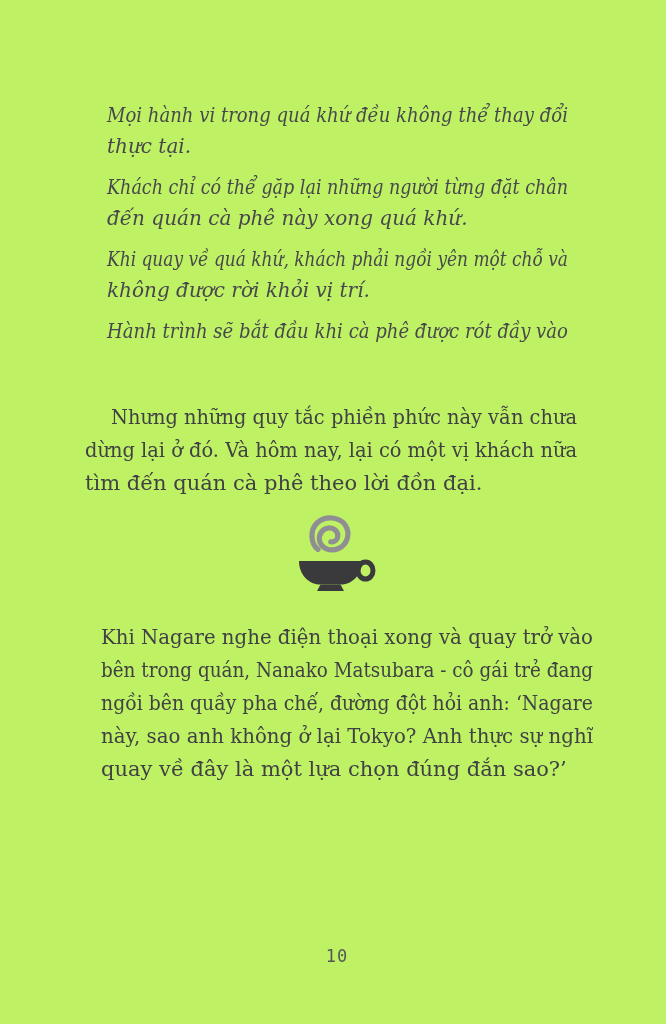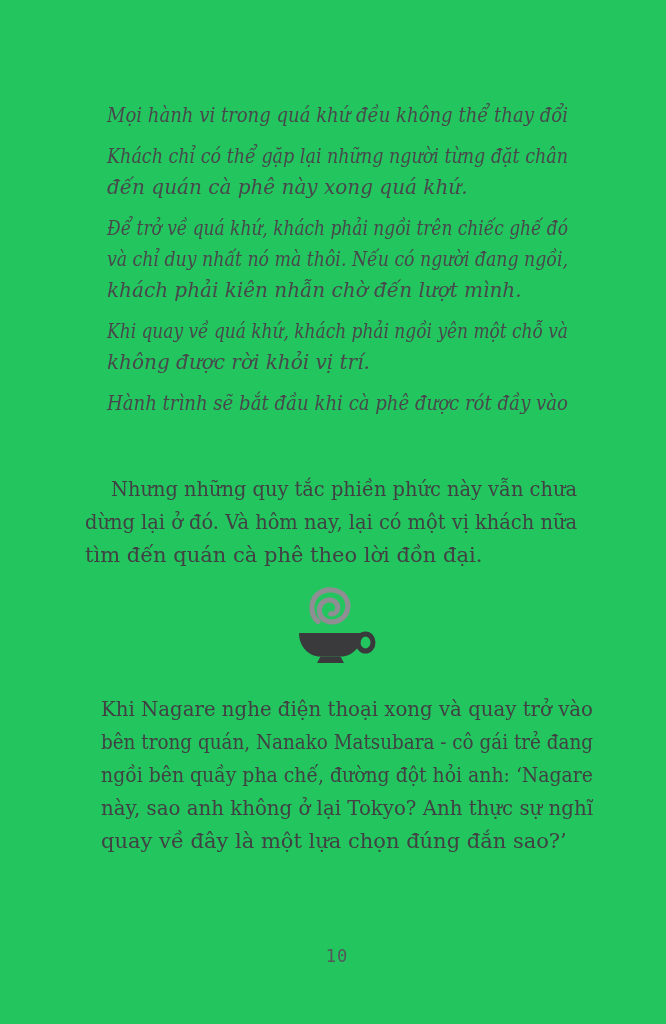--- a/index.html
+++ b/index.html
@@ -1,19 +1,19 @@
 <!DOCTYPE html>
 <html lang="vi"><head>
 <meta charset="utf-8">
 <style>
   html,body{margin:0;padding:0;background:#ffffff;}
   .page{
     position:relative;
     width:666px;height:1024px;
-    background:#22c55e;
+    background:#bef264;
     overflow:hidden;
     font-family:"DejaVu Serif","Liberation Serif",serif;
     color:#3f3f42;
   }
   .content{padding:100px 89px 0 85px;}
 
   
   .rules{
     margin:0 9px 0 22px;
     font-style:italic;
@@ -62,29 +62,25 @@
 </style>
 </head>
 <body>
 
 <div class="page">
   <main class="content">
 
     <section class="rules">
       <div class="para">
         <div class="line just"><span class="t" style="transform: scaleX(0.902015);">Mọi hành vi trong quá khứ đều không thể thay đổi</span></div>
+        <div class="line last"><span class="t">thực tại.</span></div>
       </div>
       <div class="para">
         <div class="line just"><span class="t" style="transform: scaleX(0.87614);">Khách chỉ có thể gặp lại những người từng đặt chân</span></div>
         <div class="line last"><span class="t">đến quán cà phê này xong quá khứ.</span></div>
-      </div>
-      <div class="para">
-        <div class="line just"><span class="t" style="transform: scaleX(0.850652);">Để trở về quá khứ, khách phải ngồi trên chiếc ghế đó</span></div>
-        <div class="line just"><span class="t" style="transform: scaleX(0.866185);">và chỉ duy nhất nó mà thôi. Nếu có người đang ngồi,</span></div>
-        <div class="line last"><span class="t">khách phải kiên nhẫn chờ đến lượt mình.</span></div>
       </div>
       <div class="para">
         <div class="line just"><span class="t" style="transform: scaleX(0.849867);">Khi quay về quá khứ, khách phải ngồi yên một chỗ và</span></div>
         <div class="line last"><span class="t">không được rời khỏi vị trí.</span></div>
       </div>
       <div class="para">
         <div class="line just"><span class="t" style="transform: scaleX(0.904199);">Hành trình sẽ bắt đầu khi cà phê được rót đầy vào</span></div>
       </div>
     </section>
 

